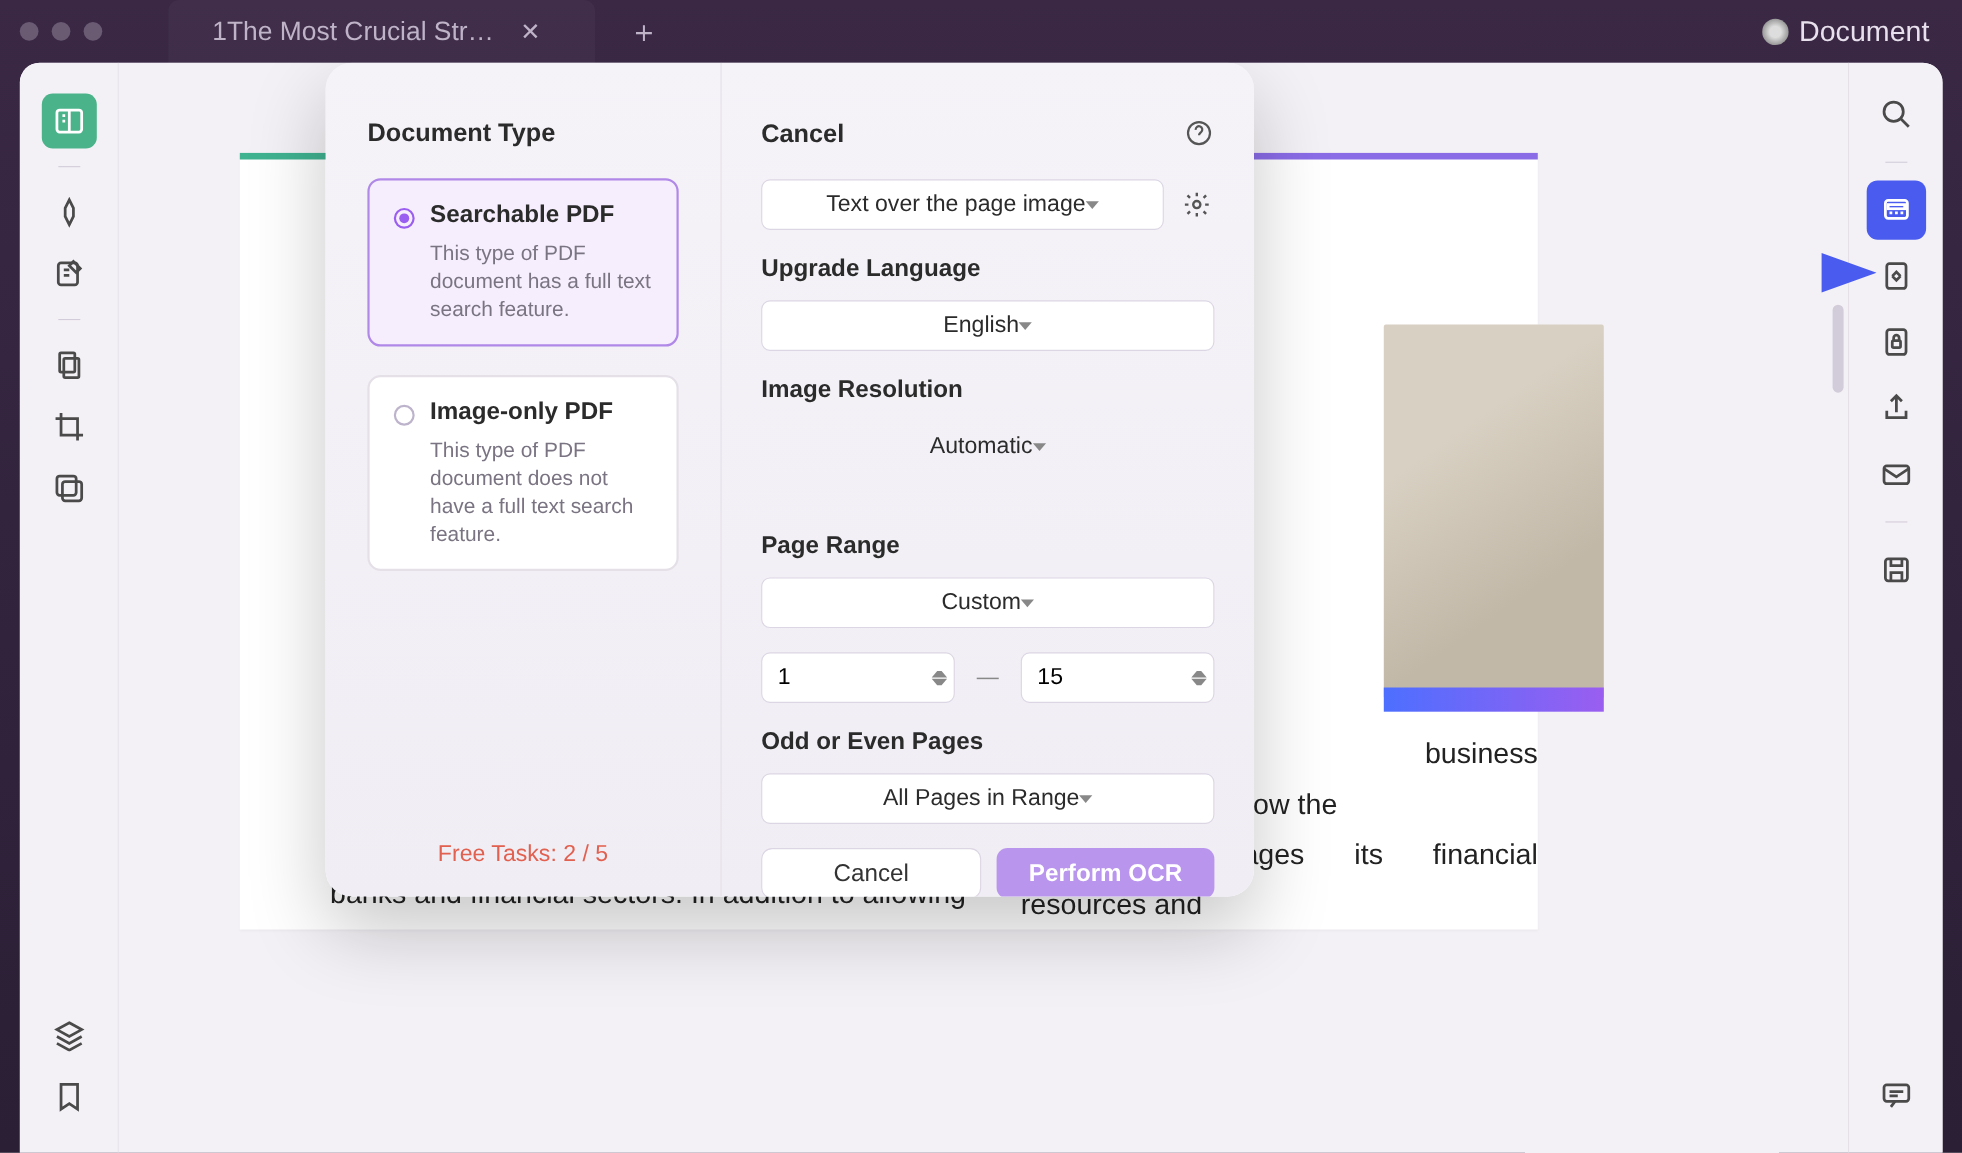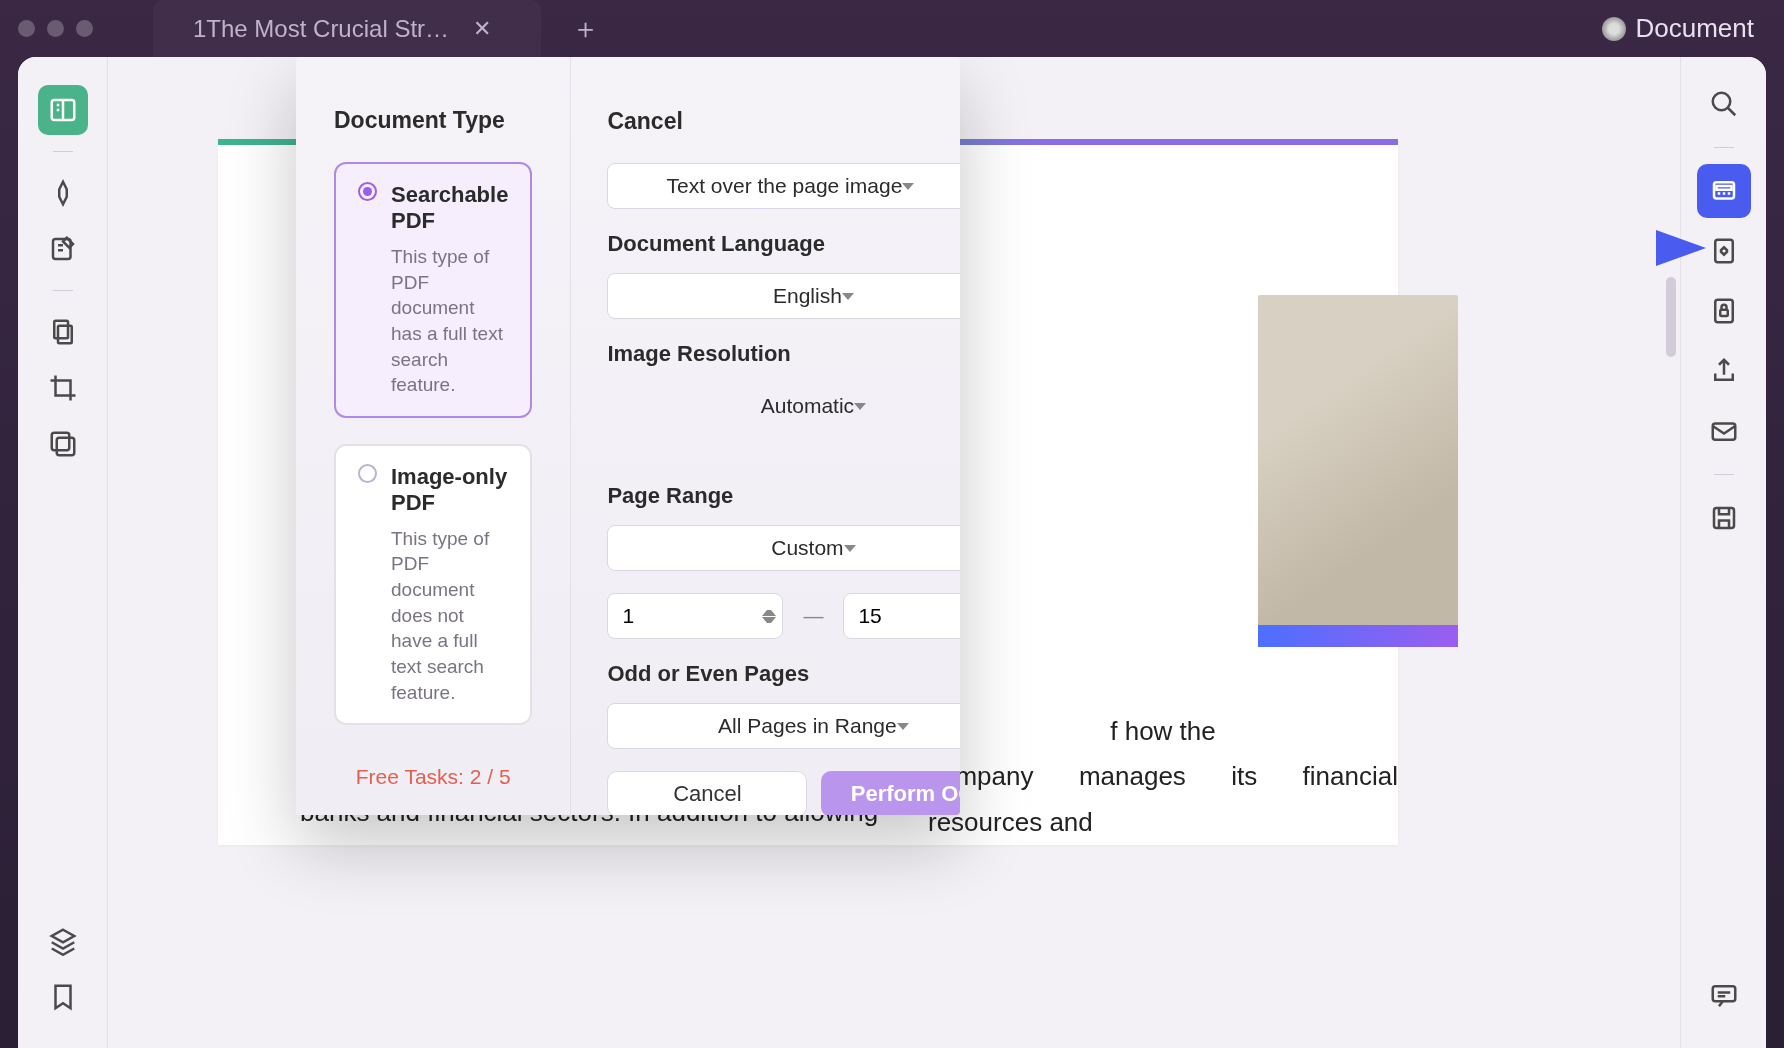--- a/index.html
+++ b/index.html
@@ -36,27 +36,27 @@
 .chapter-box { width: 420px; height: 100px; background: #171717; color: #fff; display:flex; align-items:center; padding-left: 22px; font-size: 50px; font-style: italic; font-family: Georgia, serif; }
 .chap-title { font-size: 60px; font-weight: 700; margin-top: 42px; letter-spacing: -1px; }
 .snippet-img { position:absolute; right: -60px; top: 150px; width: 200px; height: 340px; background: linear-gradient(145deg,#d8d0c2 30%,#c2b8a8 70%); border-radius: 2px; }
 .snip-grad { position:absolute; right:-60px; top:480px; width:200px; height:22px; background: linear-gradient(90deg,#4d6fff,#9a5ef0);}
 .body-text { position: absolute; left: 82px; right: 0; bottom: 0; padding: 0 0 10px 0; color: #222; font-size: 26px; line-height: 1.75; text-align: justify; }
 .body-text p { margin: 0; }
 .body-text-right { position:absolute; right: 0; bottom:0; width: 470px; color:#222; font-size:26px; line-height:1.75; text-align: justify;}
 .vscroll { position:absolute; right:4px; top:220px; width:10px; height:80px; background:#d2ccda; border-radius:5px;}
 
 
-.modal { position: absolute; left: 278px; top: 0; width: 664px; height: 758px; background: linear-gradient(#f5f3f8, #f0edf4); border-radius: 4px; box-shadow: 0 30px 70px rgba(0,0,0,0.22); display:flex; overflow:hidden;}
+.modal { position: absolute; left: 278px; top: 0; width: 844px; height: 758px; background: linear-gradient(#f5f3f8, #f0edf4); border-radius: 24px; box-shadow: 0 30px 70px rgba(0,0,0,0.22); display:flex; overflow:hidden;}
 .m-left { width: 373px; border-right: 1px solid #e5e0e8; padding: 50px 38px 26px; display:flex; flex-direction:column;}
 .m-right { flex:1; padding: 50px 36px 26px;}
 .m-h { font-size: 23px; font-weight: 700; color: #2b2b2b; margin-bottom: 28px; display:flex; justify-content: space-between; align-items:center;}
 .card { background: #fff; border: 2px solid #e5e0e8; border-radius: 12px; padding: 18px 22px; margin-bottom: 26px; cursor:pointer; }
 .card.sel { border-color: #b088e8; background: #f6eefc; }
-.card-head { display:flex; align-items:flex-start; gap: 14px; font-size: 22px; font-weight: 700; color:#2b2b2b; margin-bottom: 10px;}
+.card-head { display:flex; align-items:flex-end; gap: 14px; font-size: 22px; font-weight: 700; color:#2b2b2b; margin-bottom: 10px;}
 .radio { width: 19px; height: 19px; border: 2px solid #bdb4cc; border-radius: 50%; flex-shrink:0; position:relative; }
 .card.sel .radio { border-color: #9a5ef0; }
 .card.sel .radio::after { content:""; position:absolute; left:3px; top:3px; width:9px; height:9px; border-radius:50%; background:#9a5ef0; }
 .card-desc { font-size: 19px; color: #7a7482; line-height:1.35; margin-left: 33px;}
 .free { color: #e2604f; font-size: 21px; text-align: center; margin-top: auto;}
 
 .label { font-size: 22px; font-weight: 700; color:#2b2b2b; margin-bottom: 16px; margin-top: 4px; }
 .select { width: 100%; height: 46px; background: #fff; border: 1px solid #dcd5e3; border-radius: 8px; padding: 0 14px; font-size: 21px; color: #2b2b2b; display:flex; align-items:center; justify-content:center; cursor:pointer;}
 .select.plain { background: transparent; border: 1px solid transparent; }
 .caret { width:0; height:0; border-left:6px solid transparent; border-right:6px solid transparent; border-top:7px solid #888; }
@@ -162,20 +162,21 @@
         <div class="chapter-box">O</div>
         <div class="chap-title">Intr</div>
         <div class="snippet-img"></div>
         <div class="snip-grad"></div>
         <div class="body-text">
           <p><span>The cont</span></p>
           <p><span>ment nec</span></p>
           <p><span>banks and financial sectors. In addition to allowing</span></p>
         </div>
         <div class="body-text-right">
+          <p style="text-align:right"><span>business</span></p>
           <p style="text-align:center"><span>f how the</span></p>
           <p><span>company manages its financial resources and</span></p>
         </div>
       </div>
     </div>
     <div class="vscroll"></div>
   </div>
 
   <div class="sidebar-right">
     <div class="sbtnR">
@@ -278,21 +279,21 @@
           <span class="caret"></span>
         </div>
         <span class="gear-btn">
           <svg viewBox="0 0 24 24" fill="none" stroke-width="2" width="26" height="26" stroke="#555">
               <circle cx="12" cy="12" r="3"></circle>
               <path d="M12 2v3M12 19v3M4.2 4.2l2.1 2.1M17.7 17.7l2.1 2.1M2 12h3M19 12h3M4.2 19.8l2.1-2.1M17.7 6.3l2.1-2.1"></path>
             </svg>
         </span>
       </div>
 
-      <div class="label">Document Language</div>
+      <div class="label">Upgrade Language</div>
       <div class="row">
         <div class="select" style="flex:1">
           <span>English</span>
           <span class="caret"></span>
         </div>
       </div>
 
       <div class="label">Image Resolution</div>
       <div class="row">
         <div class="select plain" style="flex:1">

